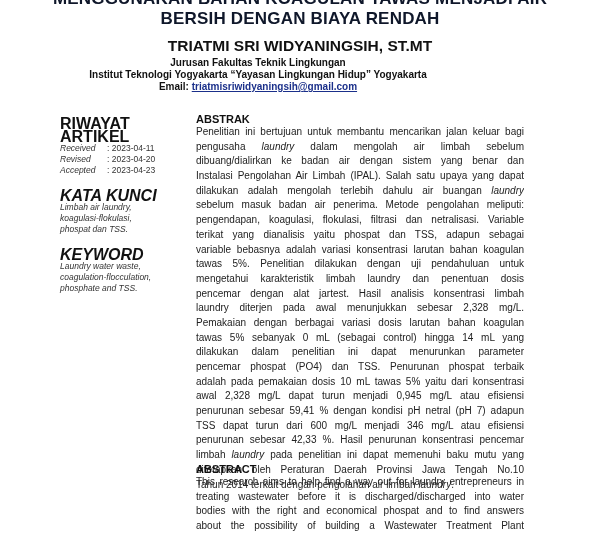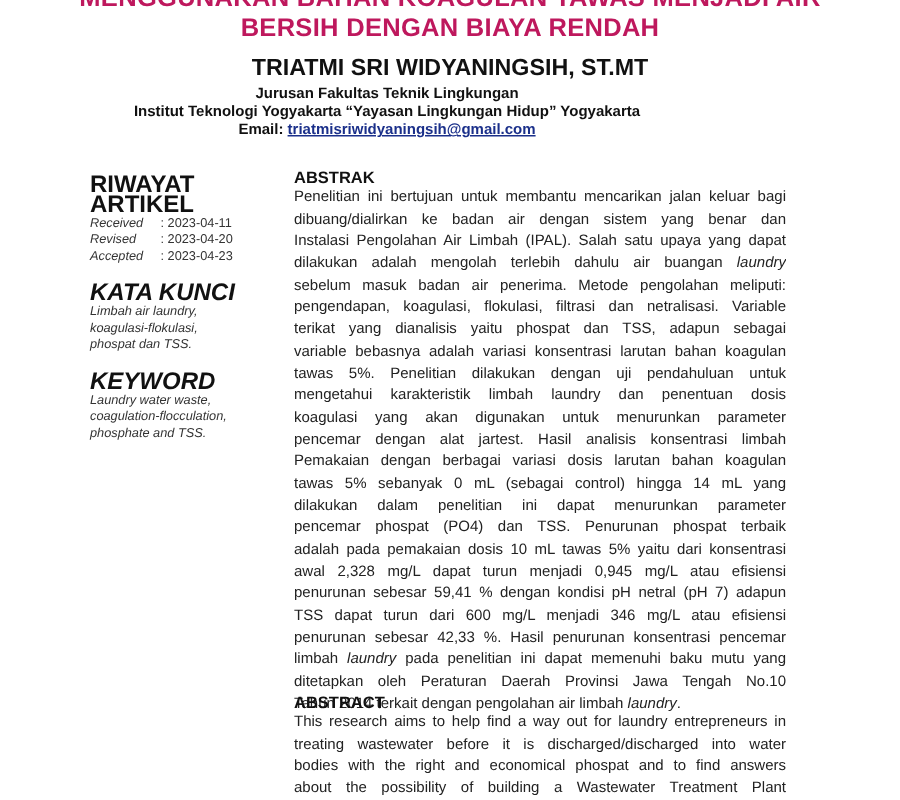--- a/index.html
+++ b/index.html
@@ -22,21 +22,21 @@
       overflow: hidden;
     }
     .title {
       position: absolute;
       left: 0; width: 600px;
       text-align: center;
       font-weight: bold;
       font-size: 17px;
       line-height: 20px;
       letter-spacing: 0.2px;
-      color: #be185d;
+      color: #0f172a;
       white-space: nowrap;
     }
     .title-line1 { top: -11px; }
     .title-line2 { top: 9px; }
     .author {
       position: absolute;
       top: 37px; left: 0; width: 600px;
       text-align: center;
       font-weight: bold;
       font-size: 15.5px;
@@ -162,31 +162,32 @@
       <div class="side-text">Laundry water waste,</div>
       <div class="side-text">coagulation-flocculation,</div>
       <div class="side-text">phosphate and TSS.</div>
     </div>
   </div>
 
   <div class="abstract abstrak">
     <div class="abs-heading">ABSTRAK</div>
     <div class="abs-body">
         <div class="abs-line">Penelitian ini bertujuan untuk membantu mencarikan jalan keluar bagi</div>
+        <div class="abs-line">pengusaha <i>laundry</i> dalam mengolah air limbah sebelum</div>
         <div class="abs-line">dibuang/dialirkan ke badan air dengan sistem yang benar dan</div>
         <div class="abs-line">Instalasi Pengolahan Air Limbah (IPAL). Salah satu upaya yang dapat</div>
         <div class="abs-line">dilakukan adalah mengolah terlebih dahulu air buangan <i>laundry</i></div>
         <div class="abs-line">sebelum masuk badan air penerima. Metode pengolahan meliputi:</div>
         <div class="abs-line">pengendapan, koagulasi, flokulasi, filtrasi dan netralisasi. Variable</div>
         <div class="abs-line">terikat yang dianalisis yaitu phospat dan TSS, adapun sebagai</div>
         <div class="abs-line">variable bebasnya adalah variasi konsentrasi larutan bahan koagulan</div>
         <div class="abs-line">tawas 5%. Penelitian dilakukan dengan uji pendahuluan untuk</div>
         <div class="abs-line">mengetahui karakteristik limbah laundry dan penentuan dosis</div>
-        <div class="abs-line">koagulasi yang akan digunakan untuk menurunkan parameter</div>
         <div class="abs-line">pencemar dengan alat jartest. Hasil analisis konsentrasi limbah</div>
+        <div class="abs-line">laundry diterjen pada awal menunjukkan sebesar 2,328 mg/L.</div>
         <div class="abs-line">Pemakaian dengan berbagai variasi dosis larutan bahan koagulan</div>
         <div class="abs-line">tawas 5% sebanyak 0 mL (sebagai control) hingga 14 mL yang</div>
         <div class="abs-line">dilakukan dalam penelitian ini dapat menurunkan parameter</div>
         <div class="abs-line">pencemar phospat (PO4) dan TSS. Penurunan phospat terbaik</div>
         <div class="abs-line">adalah pada pemakaian dosis 10 mL tawas 5% yaitu dari konsentrasi</div>
         <div class="abs-line">awal 2,328 mg/L dapat turun menjadi 0,945 mg/L atau efisiensi</div>
         <div class="abs-line">penurunan sebesar 59,41 % dengan kondisi pH netral (pH 7) adapun</div>
         <div class="abs-line">TSS dapat turun dari 600 mg/L menjadi 346 mg/L atau efisiensi</div>
         <div class="abs-line">penurunan sebesar 42,33 %. Hasil penurunan konsentrasi pencemar</div>
         <div class="abs-line">limbah <i>laundry</i> pada penelitian ini dapat memenuhi baku mutu yang</div>

